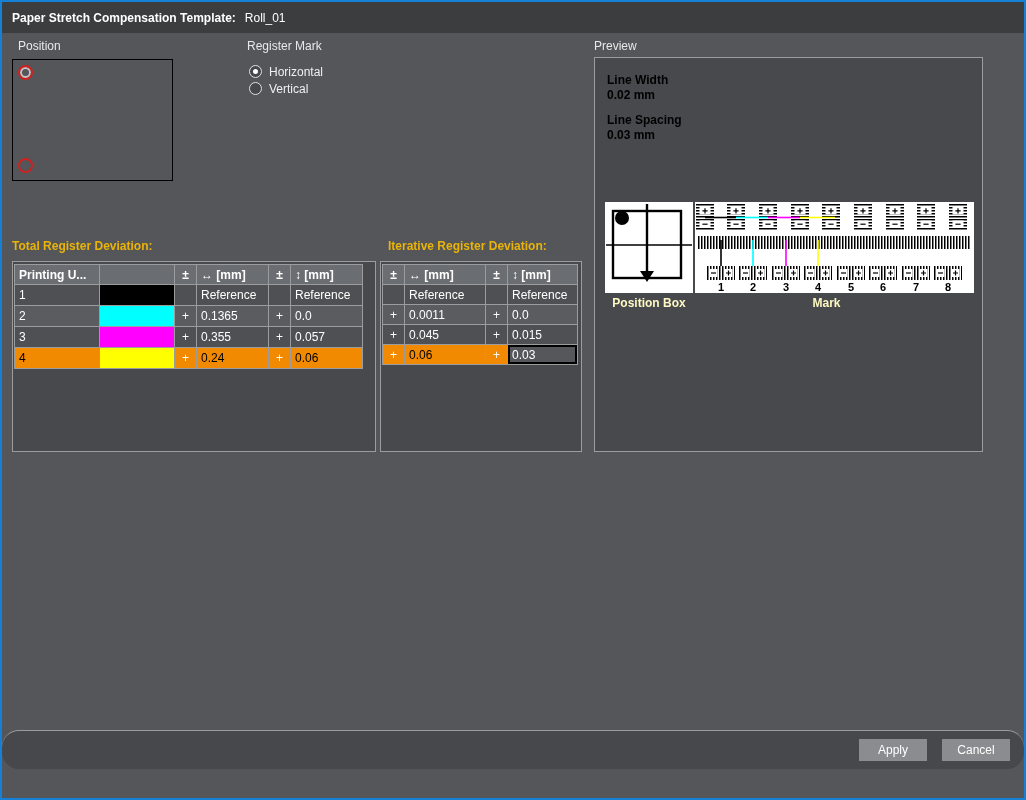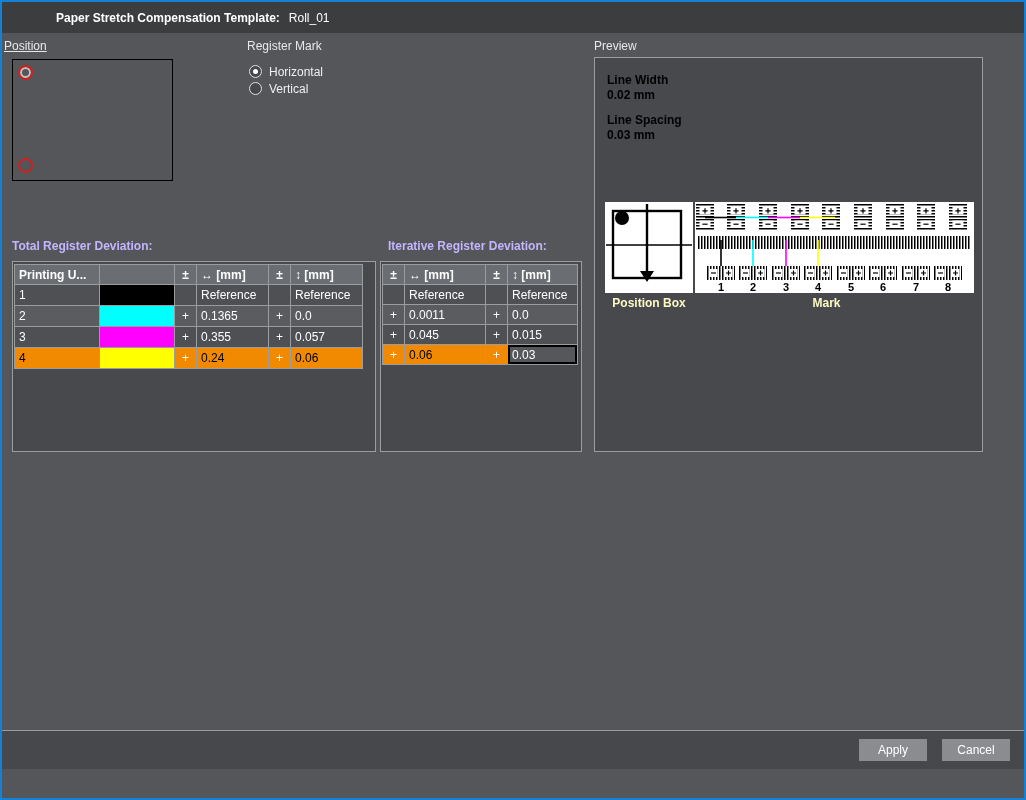--- a/index.html
+++ b/index.html
@@ -22,21 +22,21 @@
     margin-left:auto; width:45px; height:100%; display:flex;
     align-items:center; justify-content:center; font-size:14px; color:#222;
     cursor:default;
   }
 
   
   .header-strip {
     height:31px; background:#3b3d3f; color:#fff; display:flex;
     align-items:center; padding:0 10px;
   }
-  .header-strip .lbl { font-weight:bold;margin-left:44px; }
+  .header-strip .lbl { font-weight:bold; }
   .header-strip .val { margin-left:9px; }
 
   
   .content { position:relative; height:697px; background:#54565a; }
 
   .sec-label { position:absolute; color:#e8e8e8; }
 
   
   .pos-rect {
     position:absolute; left:10px; top:26px; width:161px; height:122px;
@@ -68,21 +68,21 @@
   }
   .preview-box .pv-text { position:absolute; left:12px; color:#000; font-weight:bold; }
   .pv-img { position:absolute; top:144px; background:#fff; }
   .pv-posbox { left:10px; width:88px; height:91px; }
   .pv-mark { left:100px; width:279px; height:91px; }
   .pv-caption {
     position:absolute; top:238px; color:#fef9c3; font-weight:bold; text-align:center;
   }
 
   
-  .tbl-title { position:absolute; top:206px; color:#c4b5fd; font-weight:bold; }
+  .tbl-title { position:absolute; top:206px; color:#eab308; font-weight:bold; }
   .tbl-box {
     position:absolute; top:228px; height:191px;
     border:1px solid #9b9c9e; background:#47494d; overflow:hidden;
   }
   .tbl-box.total { left:10px;  width:364px; }
   .tbl-box.iter  { left:378px; width:202px; }
 
   table { border-collapse:collapse; table-layout:fixed; margin:2px 0 0 1px; color:#fff; font-size:12px; }
   th, td {
     border:1px solid #9b9c9e; height:20px; padding:0 4px;
@@ -98,42 +98,42 @@
   td.swatch div { width:100%; height:20px; }
   td.edit-cell {
     background:#55575a !important; color:#fff !important;
     box-shadow: inset 0 0 0 2px #000;
   }
 
   
   .footer {
     height:39px; background:#46484c; border-top:1px solid #9b9c9e;
     display:flex; align-items:center; justify-content:flex-end;
-    gap:15px; padding-right:14px;
+    gap:15px; padding-right:14px;border-radius:17px;
   }
   .btn {
     width:68px; height:22px; background:#8a8c8f; color:#fff;
     display:flex; align-items:center; justify-content:center; font-size:12px;
     cursor:default;
   }
 </style>
 </head>
 <body>
 
 <div class="window">
 
 
   <div class="header-strip">
     <span class="lbl">Paper Stretch Compensation Template:</span>
     <span class="val">Roll_01</span>
   </div>
 
   <div class="content">
 
-    <div class="sec-label" style="left:2px; top:6px;text-decoration:underline;">Position</div>
+    <div class="sec-label" style="left:16px; top:6px;">Position</div>
     <div class="pos-rect">
       <div class="pos-circle top"></div>
       <div class="pos-circle bottom"></div>
     </div>
 
     <div class="sec-label" style="left:245px; top:6px;">Register Mark</div>
     <div class="radio-group">
       <div class="radio-row">
         <span class="radio-dot sel"></span>
         <span>Horizontal</span>

